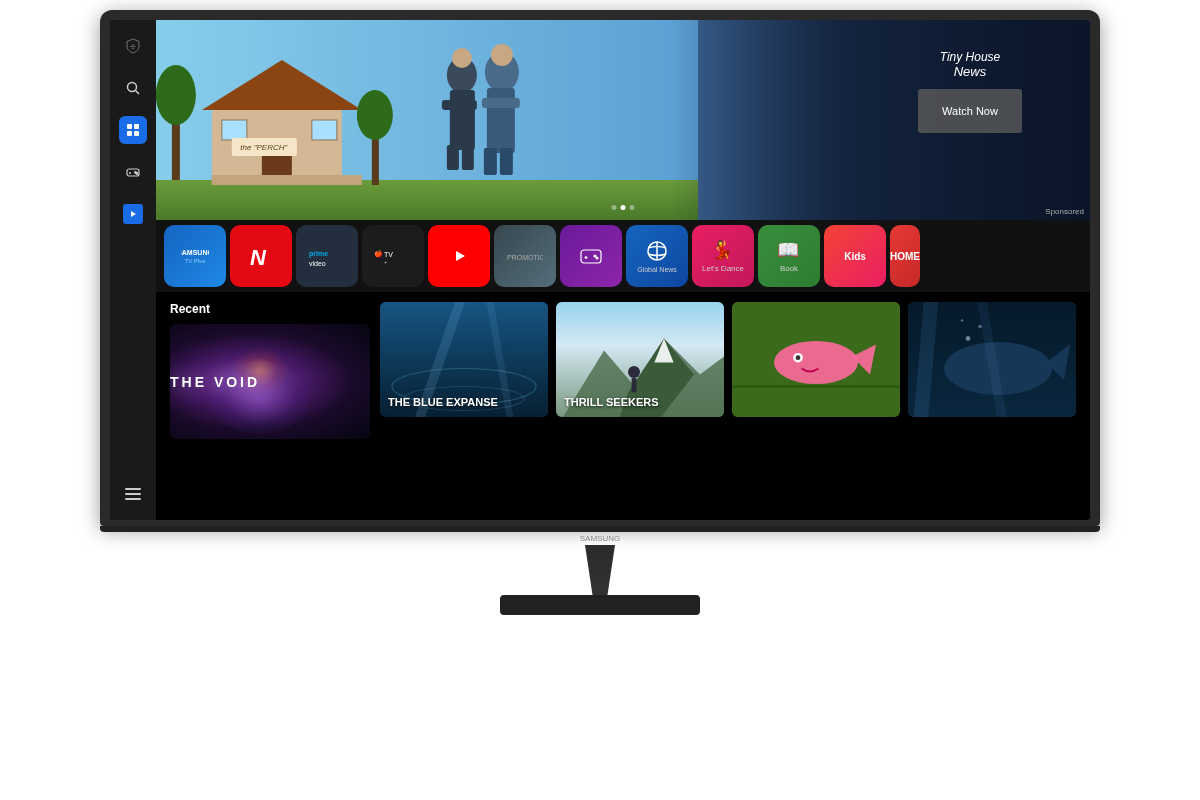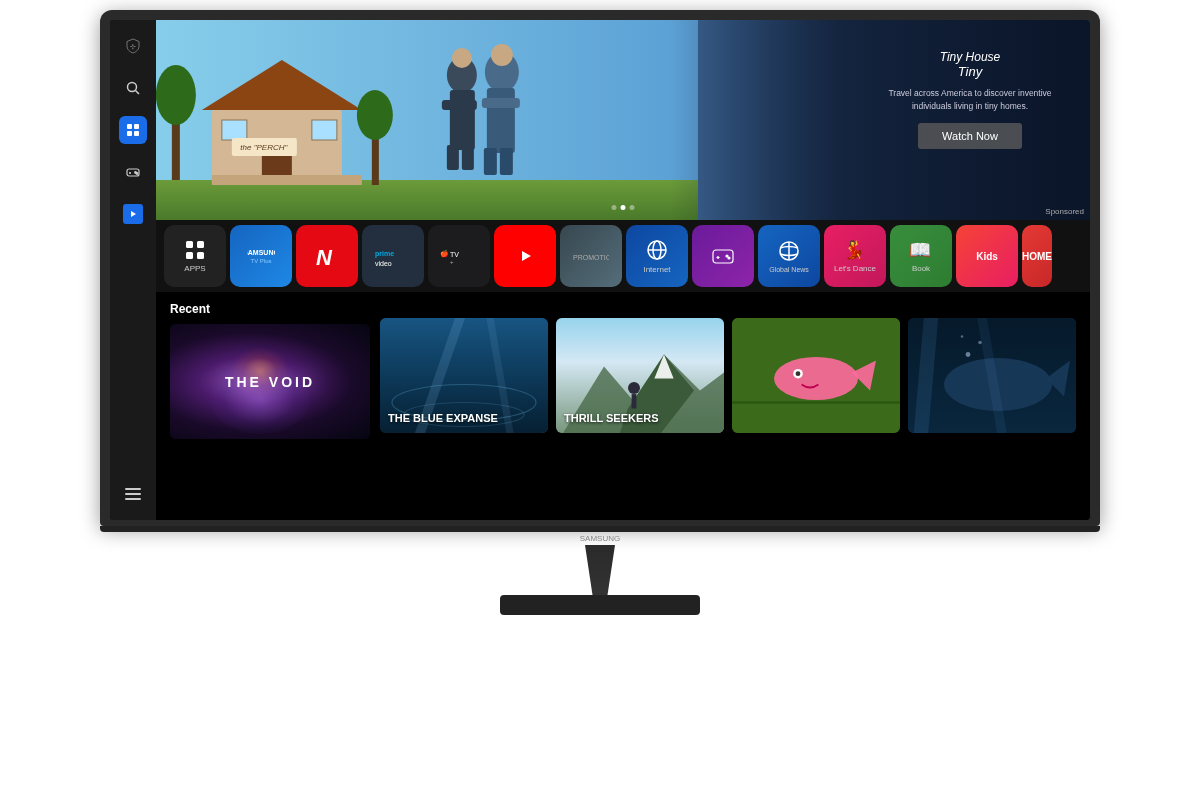--- a/index.html
+++ b/index.html
@@ -102,21 +102,21 @@
       top: 30px;
       width: 200px;
       text-align: center;
     }
 
     .hero-watch-btn {
       margin-top: 10px;
       background: rgba(90,90,90,0.8);
       color: #fff;
       border: none;
-      padding: 7px 24px;
+      padding: 16px 24px;
       font-size: 11px;
       border-radius: 3px;
       cursor: pointer;
       display: inline-block;
     }
 
     .sponsored-label {
       position: absolute;
       bottom: 4px;
       right: 6px;
@@ -203,38 +203,36 @@
       background: #0a0a1a;
       position: relative;
     }
 
     .recent-card-inner {
       width: 100%;
       height: 100%;
       background: radial-gradient(ellipse at 40% 50%, #8a4fb0 0%, #4a1a6a 30%, #1a0a2a 60%, #050510 100%);
       display: flex;
       align-items: center;
-      justify-content: center;
       color: #fff;
       font-size: 15px;
       font-weight: 700;
       letter-spacing: 2px;
       text-shadow: 0 0 15px rgba(200,150,255,0.8);
       position: relative;
     }
 
     
     .on-now-area {
       flex: 1;
     }
 
     .on-now-cards {
       display: flex;
       gap: 8px;
-      margin-top: 16px;
     }
 
     .on-now-card {
       height: 115px;
       border-radius: 6px;
       overflow: hidden;
       flex: 1;
       position: relative;
       cursor: pointer;
     }
@@ -445,46 +443,35 @@
 
                 <rect x="10" y="50" width="35" height="10" fill="#2a3a4a" rx="3"></rect>
                 <rect x="50" y="48" width="38" height="10" fill="#4a6a8a" rx="3"></rect>
               </g>
             </svg>
 
             <div style="position:absolute;top:0;right:0;width:45%;height:100%;background:linear-gradient(to left, rgba(10,20,40,0.95) 0%, rgba(10,20,40,0.7) 60%, transparent 100%);"></div>
 
             <div class="hero-text">
               <div style="font-size:12px;color:#fff;font-style:italic;font-weight:300;">Tiny House</div>
-              <div style="font-size:13px;color:#fff;font-style:italic;font-weight:400;">Tiny</div>
-              <div style="font-size:8.5px;color:#ccd;margin-top:8px;line-height:1.5;">Travel across America to discover
-inventive individuals living in tiny homes.</div>
+              <div style="font-size:13px;color:#fff;font-style:italic;font-weight:400;">News</div>
               <button class="hero-watch-btn">Watch Now</button>
             </div>
 
             <div class="sponsored-label">Sponsored</div>
 
             <div class="hero-dots">
               <div class="dot"></div>
               <div class="dot active"></div>
               <div class="dot"></div>
             </div>
           </div>
 
           <div class="app-bar">
 
-            <div class="app-icon app-apps">
-              <svg width="22" height="22" viewBox="0 0 22 22" fill="#fff">
-                <rect x="2" y="2" width="7" height="7" rx="1.5"></rect>
-                <rect x="13" y="2" width="7" height="7" rx="1.5"></rect>
-                <rect x="2" y="13" width="7" height="7" rx="1.5"></rect>
-                <rect x="13" y="13" width="7" height="7" rx="1.5"></rect>
-              </svg>
-              <span class="icon-label">APPS</span>
-            </div>
 
             <div class="app-icon app-samsung-tv">
               <svg width="28" height="20" viewBox="0 0 28 20" fill="none">
                 <rect width="28" height="20" rx="3" fill="none"></rect>
                 <text x="14" y="9" text-anchor="middle" font-size="7" fill="#fff" font-weight="bold">SAMSUNG</text>
                 <text x="14" y="17" text-anchor="middle" font-size="6" fill="#8cf">TV Plus</text>
               </svg>
             </div>
 
             <div class="app-icon app-netflix">
@@ -515,28 +502,20 @@
                 <polygon points="13,7 13,17 22,12" fill="#fff"></polygon>
               </svg>
             </div>
 
             <div class="app-icon app-promotion">
               <svg width="36" height="16" viewBox="0 0 36 16">
                 <text x="0" y="12" font-size="7" fill="#aaa">PROMOTION</text>
               </svg>
             </div>
 
-            <div class="app-icon app-internet">
-              <svg width="24" height="24" viewBox="0 0 24 24" fill="none" stroke="#fff" stroke-width="1.5">
-                <circle cx="12" cy="12" r="9"></circle>
-                <ellipse cx="12" cy="12" rx="4" ry="9"></ellipse>
-                <line x1="3" y1="12" x2="21" y2="12"></line>
-              </svg>
-              <span class="icon-label">Internet</span>
-            </div>
 
             <div class="app-icon app-games">
               <svg width="24" height="20" viewBox="0 0 24 20" fill="none" stroke="#fff" stroke-width="1.2">
                 <rect x="2" y="4" width="20" height="13" rx="3"></rect>
                 <line x1="7" y1="10" x2="7" y2="13"></line>
                 <line x1="5.5" y1="11.5" x2="8.5" y2="11.5"></line>
                 <circle cx="16" cy="10" r="1" fill="#fff"></circle>
                 <circle cx="18" cy="12" r="1" fill="#fff"></circle>
               </svg>
             </div>

